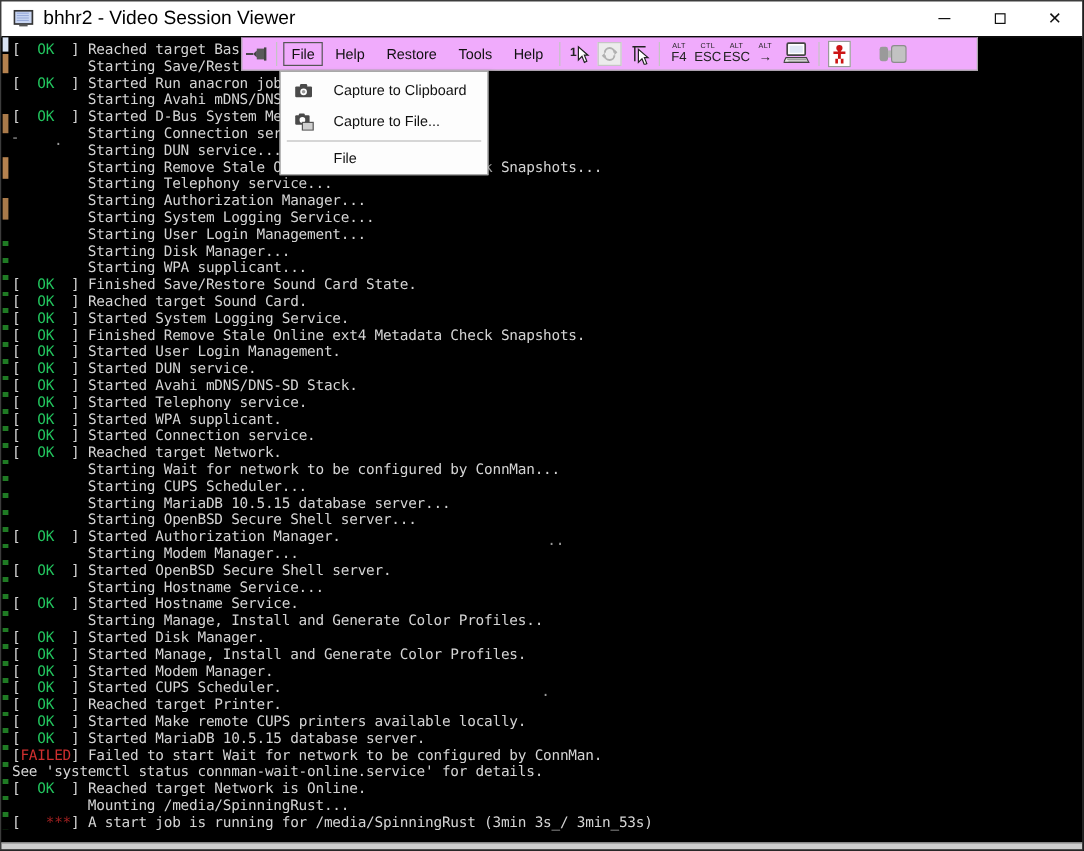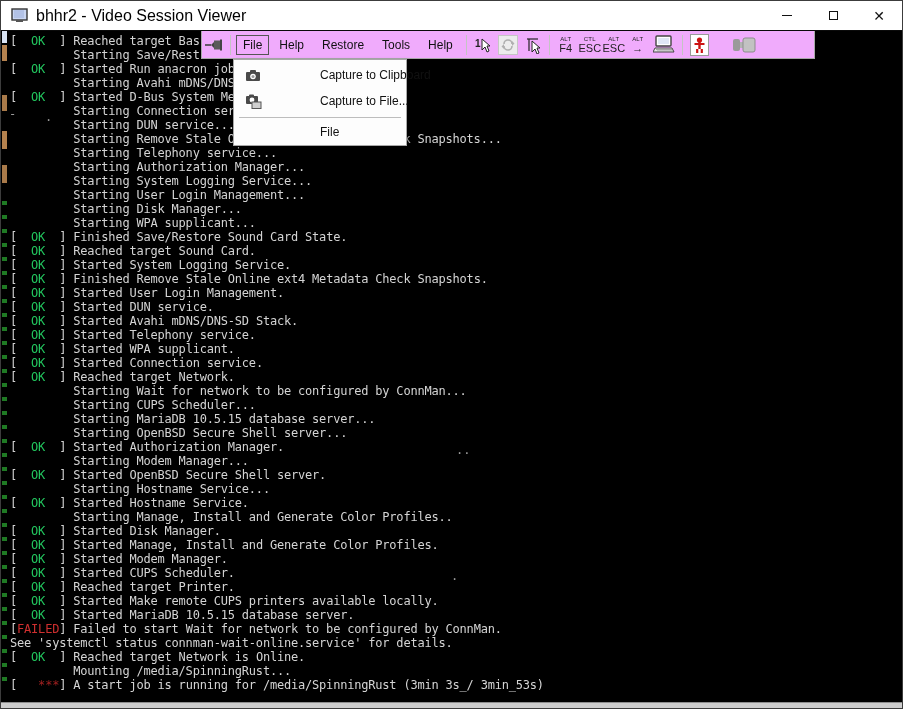--- a/index.html
+++ b/index.html
@@ -60,21 +60,21 @@
   .icon-box-disabled { background:#ececec; border:1px solid #c6c6c6; width:20px; height:20px; display:flex; align-items:center; justify-content:center; }
   .user-box { width:19px; height:22px; border:1px solid #9a9a9a; background:#fff; display:flex; align-items:center; justify-content:center; }
   .spacer16 { width:16px; flex:0 0 auto; }
   
   .dropdown {
     position:absolute; left:231px; top:28px; width:174px;
     background:#fdfdfd; border:1px solid #a8a8a8;
     box-shadow:3px 3px 5px rgba(0,0,0,0.4);
     padding:2px 0; z-index:6;
   }
-  .dd-item { height:26px; display:flex; align-items:center; padding-left:8px; color:#111; font-size:12px;gap:42px; }
+  .dd-item { height:26px; display:flex; align-items:center; padding-left:8px; color:#111; font-size:12px; }
   .dd-item.short { height:22px; }
   .dd-icon { width:22px; display:flex; align-items:center; justify-content:center; flex:0 0 auto; }
   .dd-label { margin-left:14px; white-space:nowrap; }
   .dd-sep { height:1px; background:#bdbdbd; margin:3px 5px; }
 </style>
 </head>
 <body>
 
 <div class="window">
 

